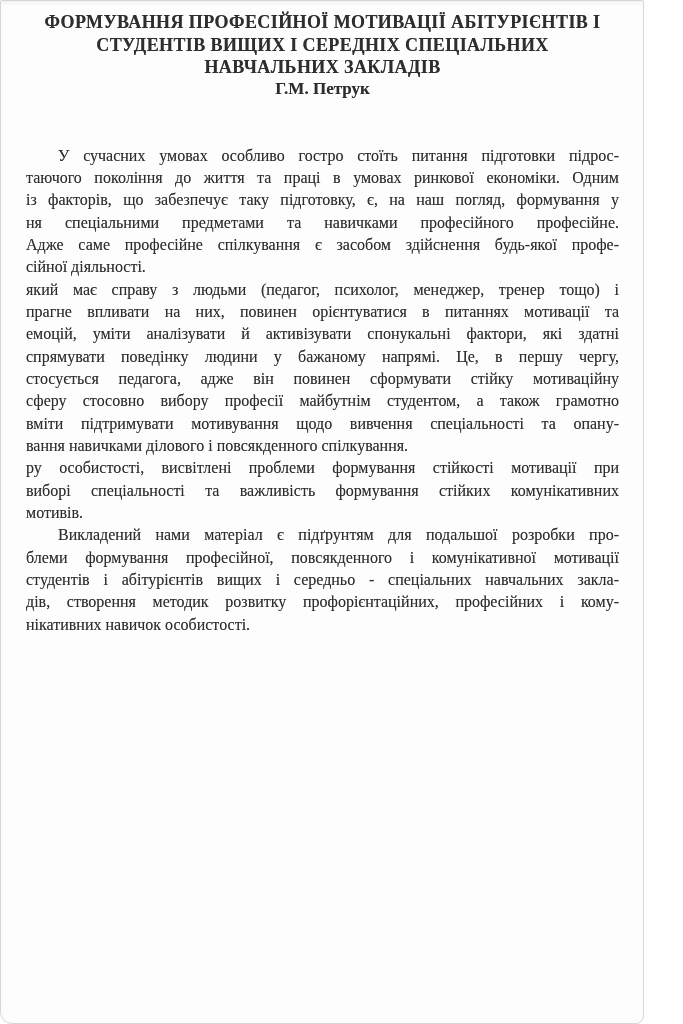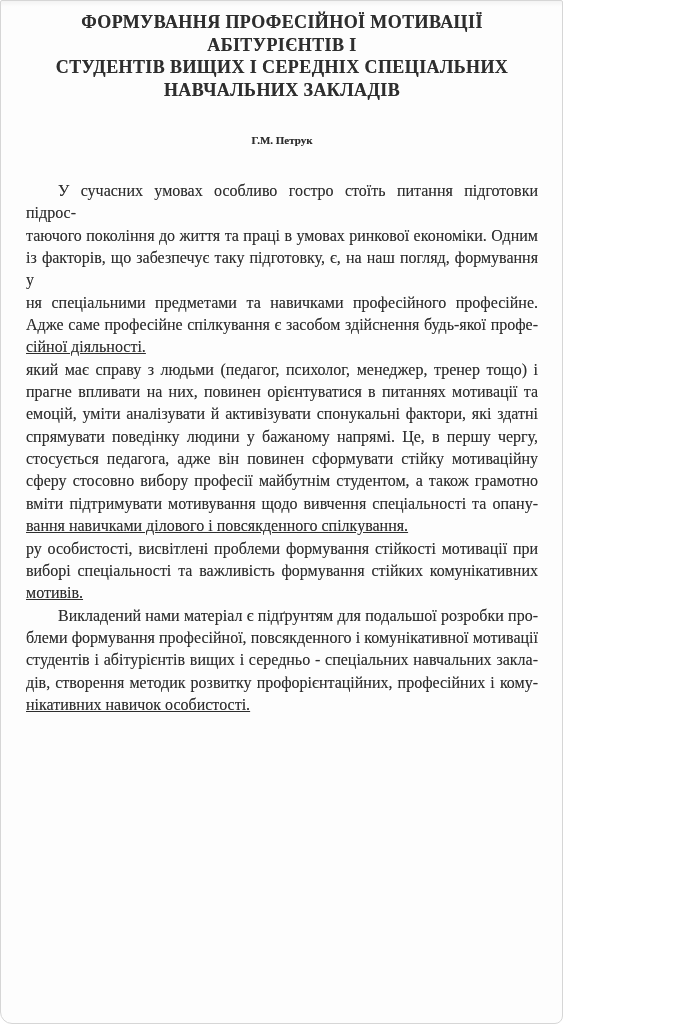--- a/index.html
+++ b/index.html
@@ -1,18 +1,18 @@
 <!DOCTYPE html>
 <html><head>
 <meta charset="utf-8">
 <style>
   html, body { margin: 0; padding: 0; background: #ffffff; }
   .page {
     position: relative;
-    width: 563px;
+    width: 644px;
     height: 1024px;
     box-sizing: border-box;
     background: var(--page-bg, #fdfdfd);
     border: 1px solid var(--page-border, #d6d6d6);
     border-radius: 2px 2px 8px 12px;
     padding: 10px 24px 0 25px;
     font-family: "Liberation Serif", "DejaVu Serif", serif;
     color: var(--page-text, #2e2e2e);
     overflow: hidden;
   }
@@ -28,48 +28,47 @@
     margin: 0;
     text-align: center;
     font-weight: bold;
     font-size: 18px;
     line-height: 22.5px;
     letter-spacing: 0.4px;
     text-shadow: 0 0 0.5px rgba(40,40,40,0.55);
   }
   .title .t-line { display: block; }
   .byline {
-    margin-top: 29px;
     text-align: center;
     font-weight: bold;
-    font-size: 11px;
+    font-size: 17px;
     line-height: 20px;
     text-shadow: 0 0 0.4px rgba(40,40,40,0.5);
   }
   .affiliation {
     margin-top: 6px;
     text-align: center;
     font-size: 17px;
     line-height: 20px;
     color: #3d3d3d;
   }
   .article-body {
-    margin-top: 30px;
+    margin-top: 46px;
     font-size: 16px;
     line-height: 22.35px;
     text-shadow: 0 0 0.35px rgba(45,45,45,0.45);
   }
   .paragraph { margin: 0; }
   .line {
     text-align: justify;
     text-align-last: justify;
     white-space: normal;
   }
   .line-first { text-indent: 32px; }
-  .line-last { text-align-last: left; text-decoration: underline; }
+  .line-last { text-align-last: left; }
 </style>
 </head>
 <body>
 
 <div class="page" style="--page-bg: #fdfdfd; --page-text: #2e2e2e; --page-border: #d6d6d6;">
   <header>
     <h1 class="title">
       <span class="t-line">ФОРМУВАННЯ ПРОФЕСІЙНОЇ МОТИВАЦІЇ АБІТУРІЄНТІВ І</span>
       <span class="t-line">СТУДЕНТІВ ВИЩИХ І СЕРЕДНІХ СПЕЦІАЛЬНИХ</span>
       <span class="t-line">НАВЧАЛЬНИХ ЗАКЛАДІВ</span>

